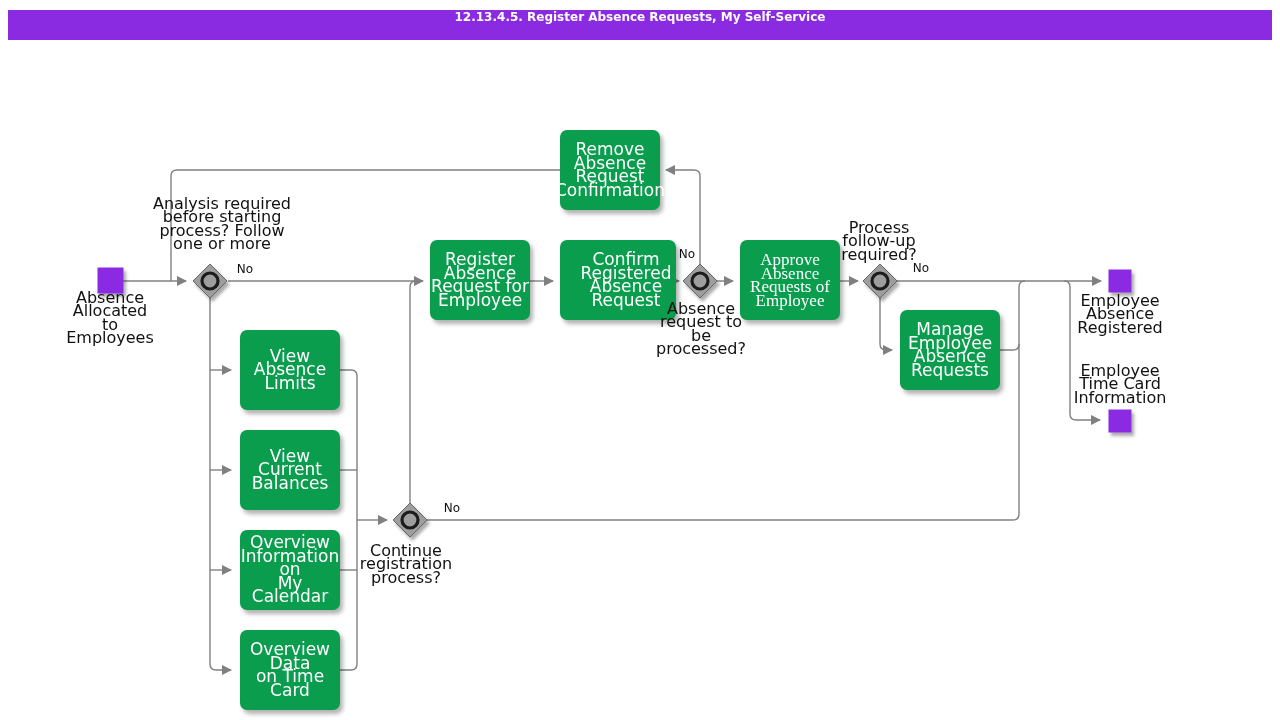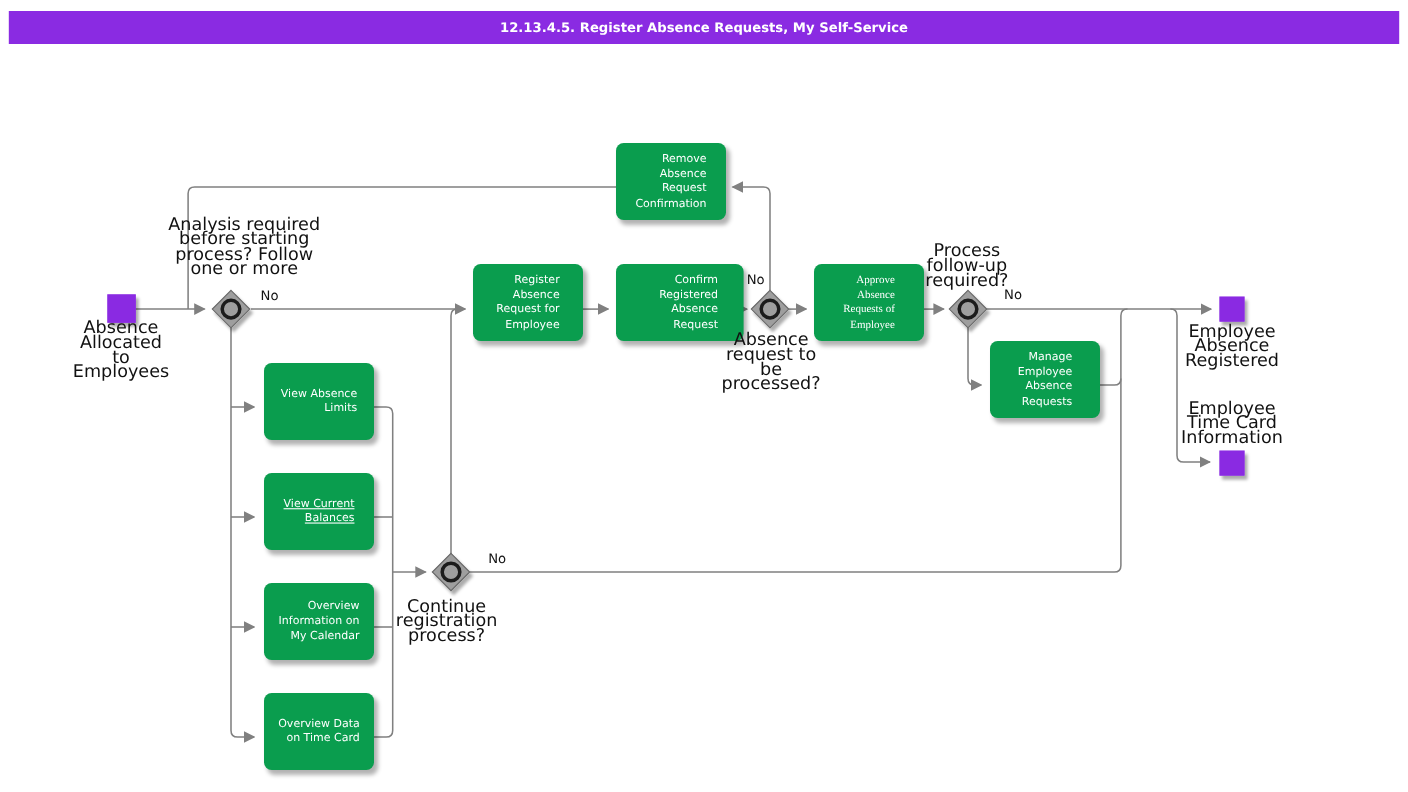--- a/index.html
+++ b/index.html
@@ -8,41 +8,41 @@
     background: #ffffff;
     font-family: "DejaVu Sans", "Liberation Sans", sans-serif;
     overflow: hidden;
   }
   .canvas { position: relative; width: 1280px; height: 720px; background: #fff; }
 
   .titlebar {
     position: absolute; left: 8px; top: 10px; width: 1264px; height: 30px;
     background: var(--title-bar-bg, #8A2BE2);
     color: #ffffff;
-    display: flex; align-items: center; justify-content: center;
+    display: flex; align-items: flex-start; justify-content: center;
     font-size: 12px; font-weight: bold;
   }
 
   svg.layer { position: absolute; left: 0; top: 0; }
 
   .edge { fill: none; stroke: var(--connector, #808080); stroke-width: 1.4; }
   .gateway-shape { fill: var(--gateway-fill, #9E9E9E); stroke: var(--gateway-border, #666666); stroke-width: 1; }
   .gateway-ring { fill: none; stroke: #1a1a1a; stroke-width: 3.2; }
   .event-square { fill: var(--event-node, #8A2BE2); stroke: var(--event-node, #8A2BE2); }
   .arrow-head { fill: var(--connector, #808080); }
 
   .task {
-    position: absolute; width: 100px; height: 70px;
+    position: absolute; width: 100px; height: 80px;
     background: var(--task-fill, #0A9D4E);
     color: var(--task-text, #ffffff);
     border-radius: 7px;
     box-shadow: 3px 4px 4px rgba(0,0,0,0.30);
     display: flex; align-items: center; justify-content: center;
-    text-align: right; white-space: pre-line;
-    font-size: 10px; line-height: 13.5px;
+    text-align: center; white-space: pre-line;
+    font-size: 17px; line-height: 13.5px;
     cursor: pointer;
   }
 
   .lbl {
     position: absolute;
     color: var(--label-text, #111111);
     font-size: 16px; line-height: 13.4px;
     text-align: center; white-space: pre-line;
   }
   .lbl.branch { font-size: 12px; }
@@ -126,21 +126,21 @@
   <div class="task" style="left:740px; top:240px;font-family:Liberation Serif, serif;">Approve
 Absence
 Requests of
 Employee</div>
   <div class="task" style="left:900px; top:310px;">Manage
 Employee
 Absence
 Requests</div>
   <div class="task" style="left:240px; top:330px;">View Absence
 Limits</div>
-  <div class="task" style="left:240px; top:430px;text-decoration:underline;">View Current
+  <div class="task" style="left:240px; top:430px;">View Current
 Balances</div>
   <div class="task" style="left:240px; top:630px;">Overview Data
 on Time Card</div>
   <div class="task" style="left:240px; top:530px;">Overview
 Information on
 My Calendar</div>
 
   <div class="lbl" style="left:60px; top:291px; width:100px;">Absence
 Allocated
 to

